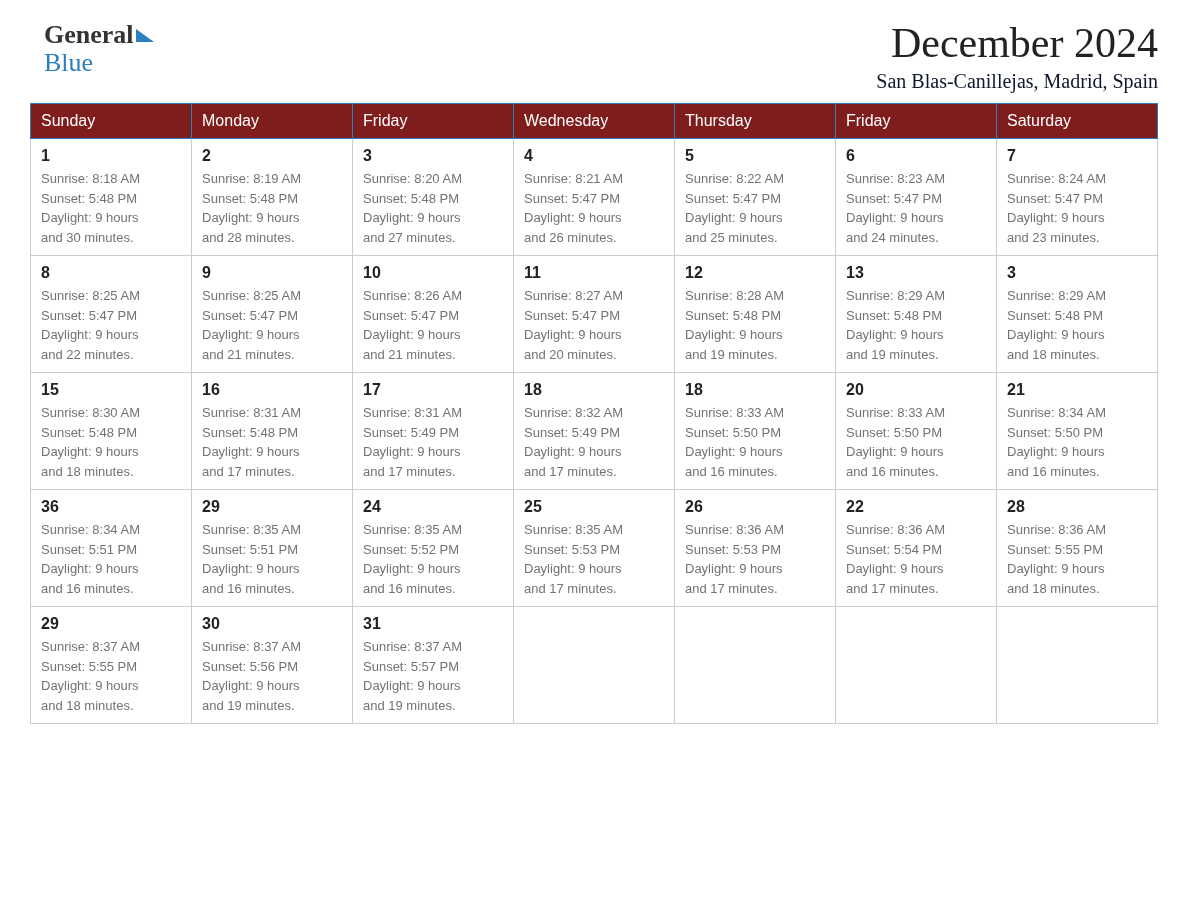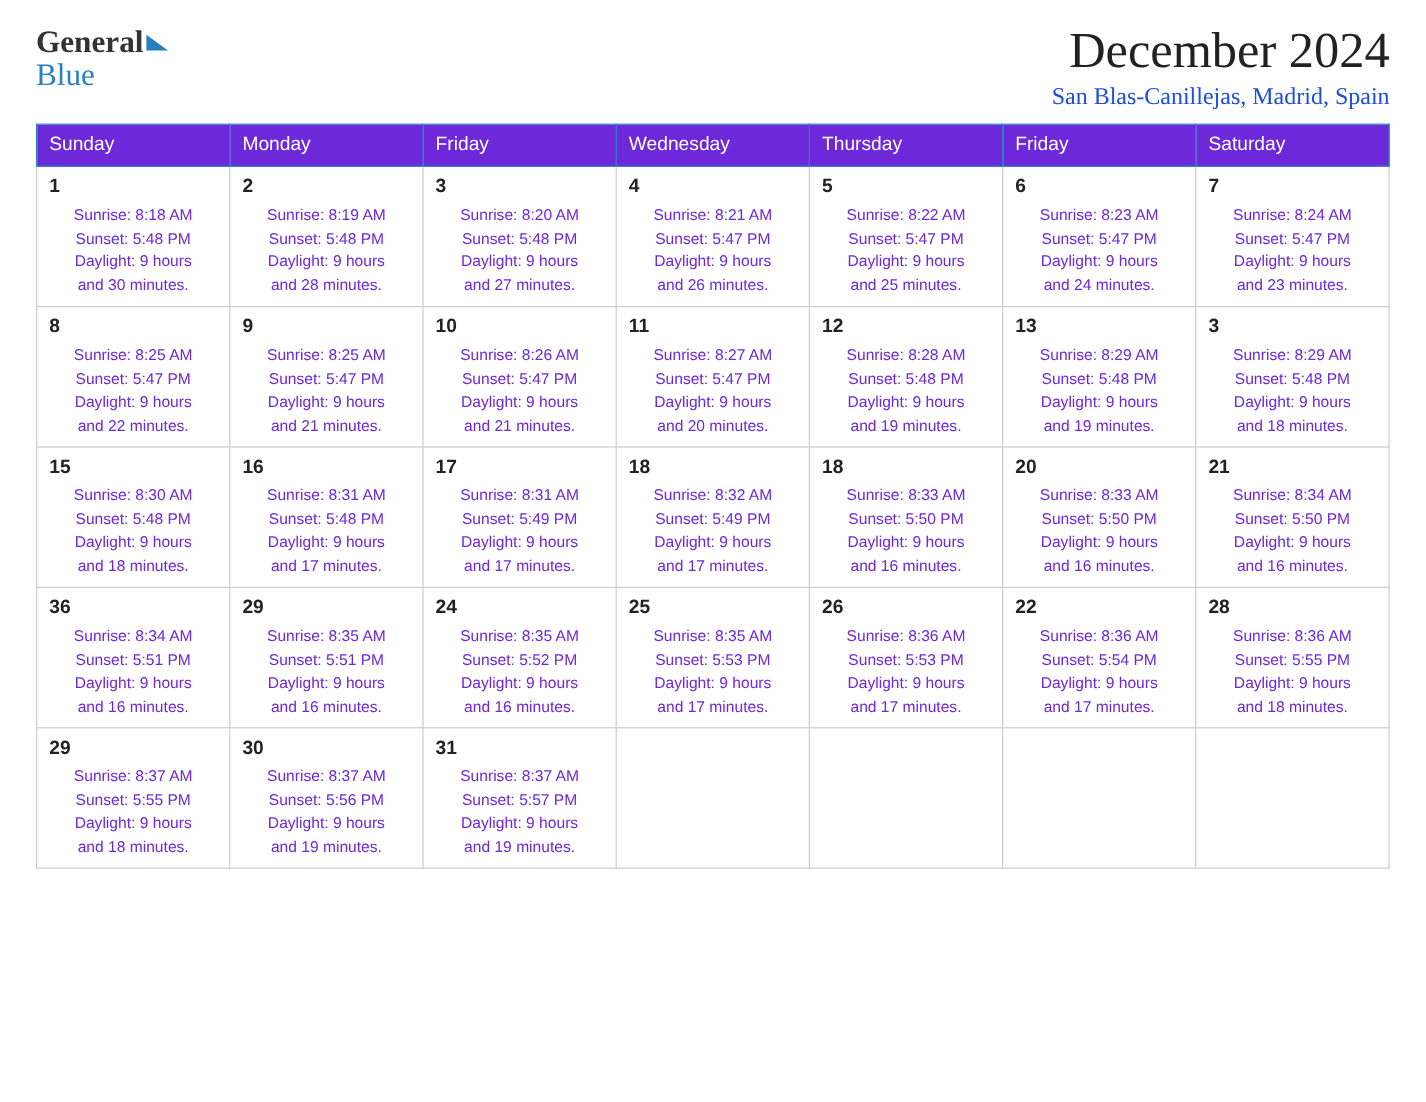--- a/index.html
+++ b/index.html
@@ -8,43 +8,44 @@
       background: #fff;
       padding: 20px 30px;
       width: 1188px;
       min-height: 918px;
     }
     .header {
       display: flex;
       justify-content: space-between;
       align-items: flex-start;
       margin-bottom: 10px;
+      margin-left: 14px;
     }
     .title-block {
       text-align: right;
       font-family: Liberation Serif, serif;
     }
     .calendar-title {
       font-size: 42px;
       font-weight: normal;
       color: #222;
       line-height: 1.1;
     }
     .calendar-subtitle {
       font-size: 20px;
-      color: #1d4ed8;
+      color: #0f172a;
       margin-top: 4px;
     }
     .calendar {
       width: 100%;
       border-collapse: collapse;
       margin-top: 10px;
     }
     .calendar th {
-      background-color: #6d28d9;
+      background-color: #7f1d1d;
       color: #fff;
       padding: 8px 10px;
       text-align: left;
       font-size: 16px;
       font-weight: normal;
       border: 1px solid #2a7fc1;
     }
     .calendar td {
       border: 1px solid #ccc;
       vertical-align: top;
@@ -54,23 +55,22 @@
     }
     .day-number {
       font-size: 16px;
       font-weight: bold;
       color: #222;
       display: block;
       margin-bottom: 4px;
     }
     .day-info {
       font-size: 13px;
-      color: #6d28d9;
+      color: #737373;
       line-height: 1.5;
-      text-align: center;
     }
     .empty-cell {
       background: #fff;
     }
     
     .logo-wrapper {
       display: flex;
       flex-direction: column;
       align-items: flex-start;
     }

